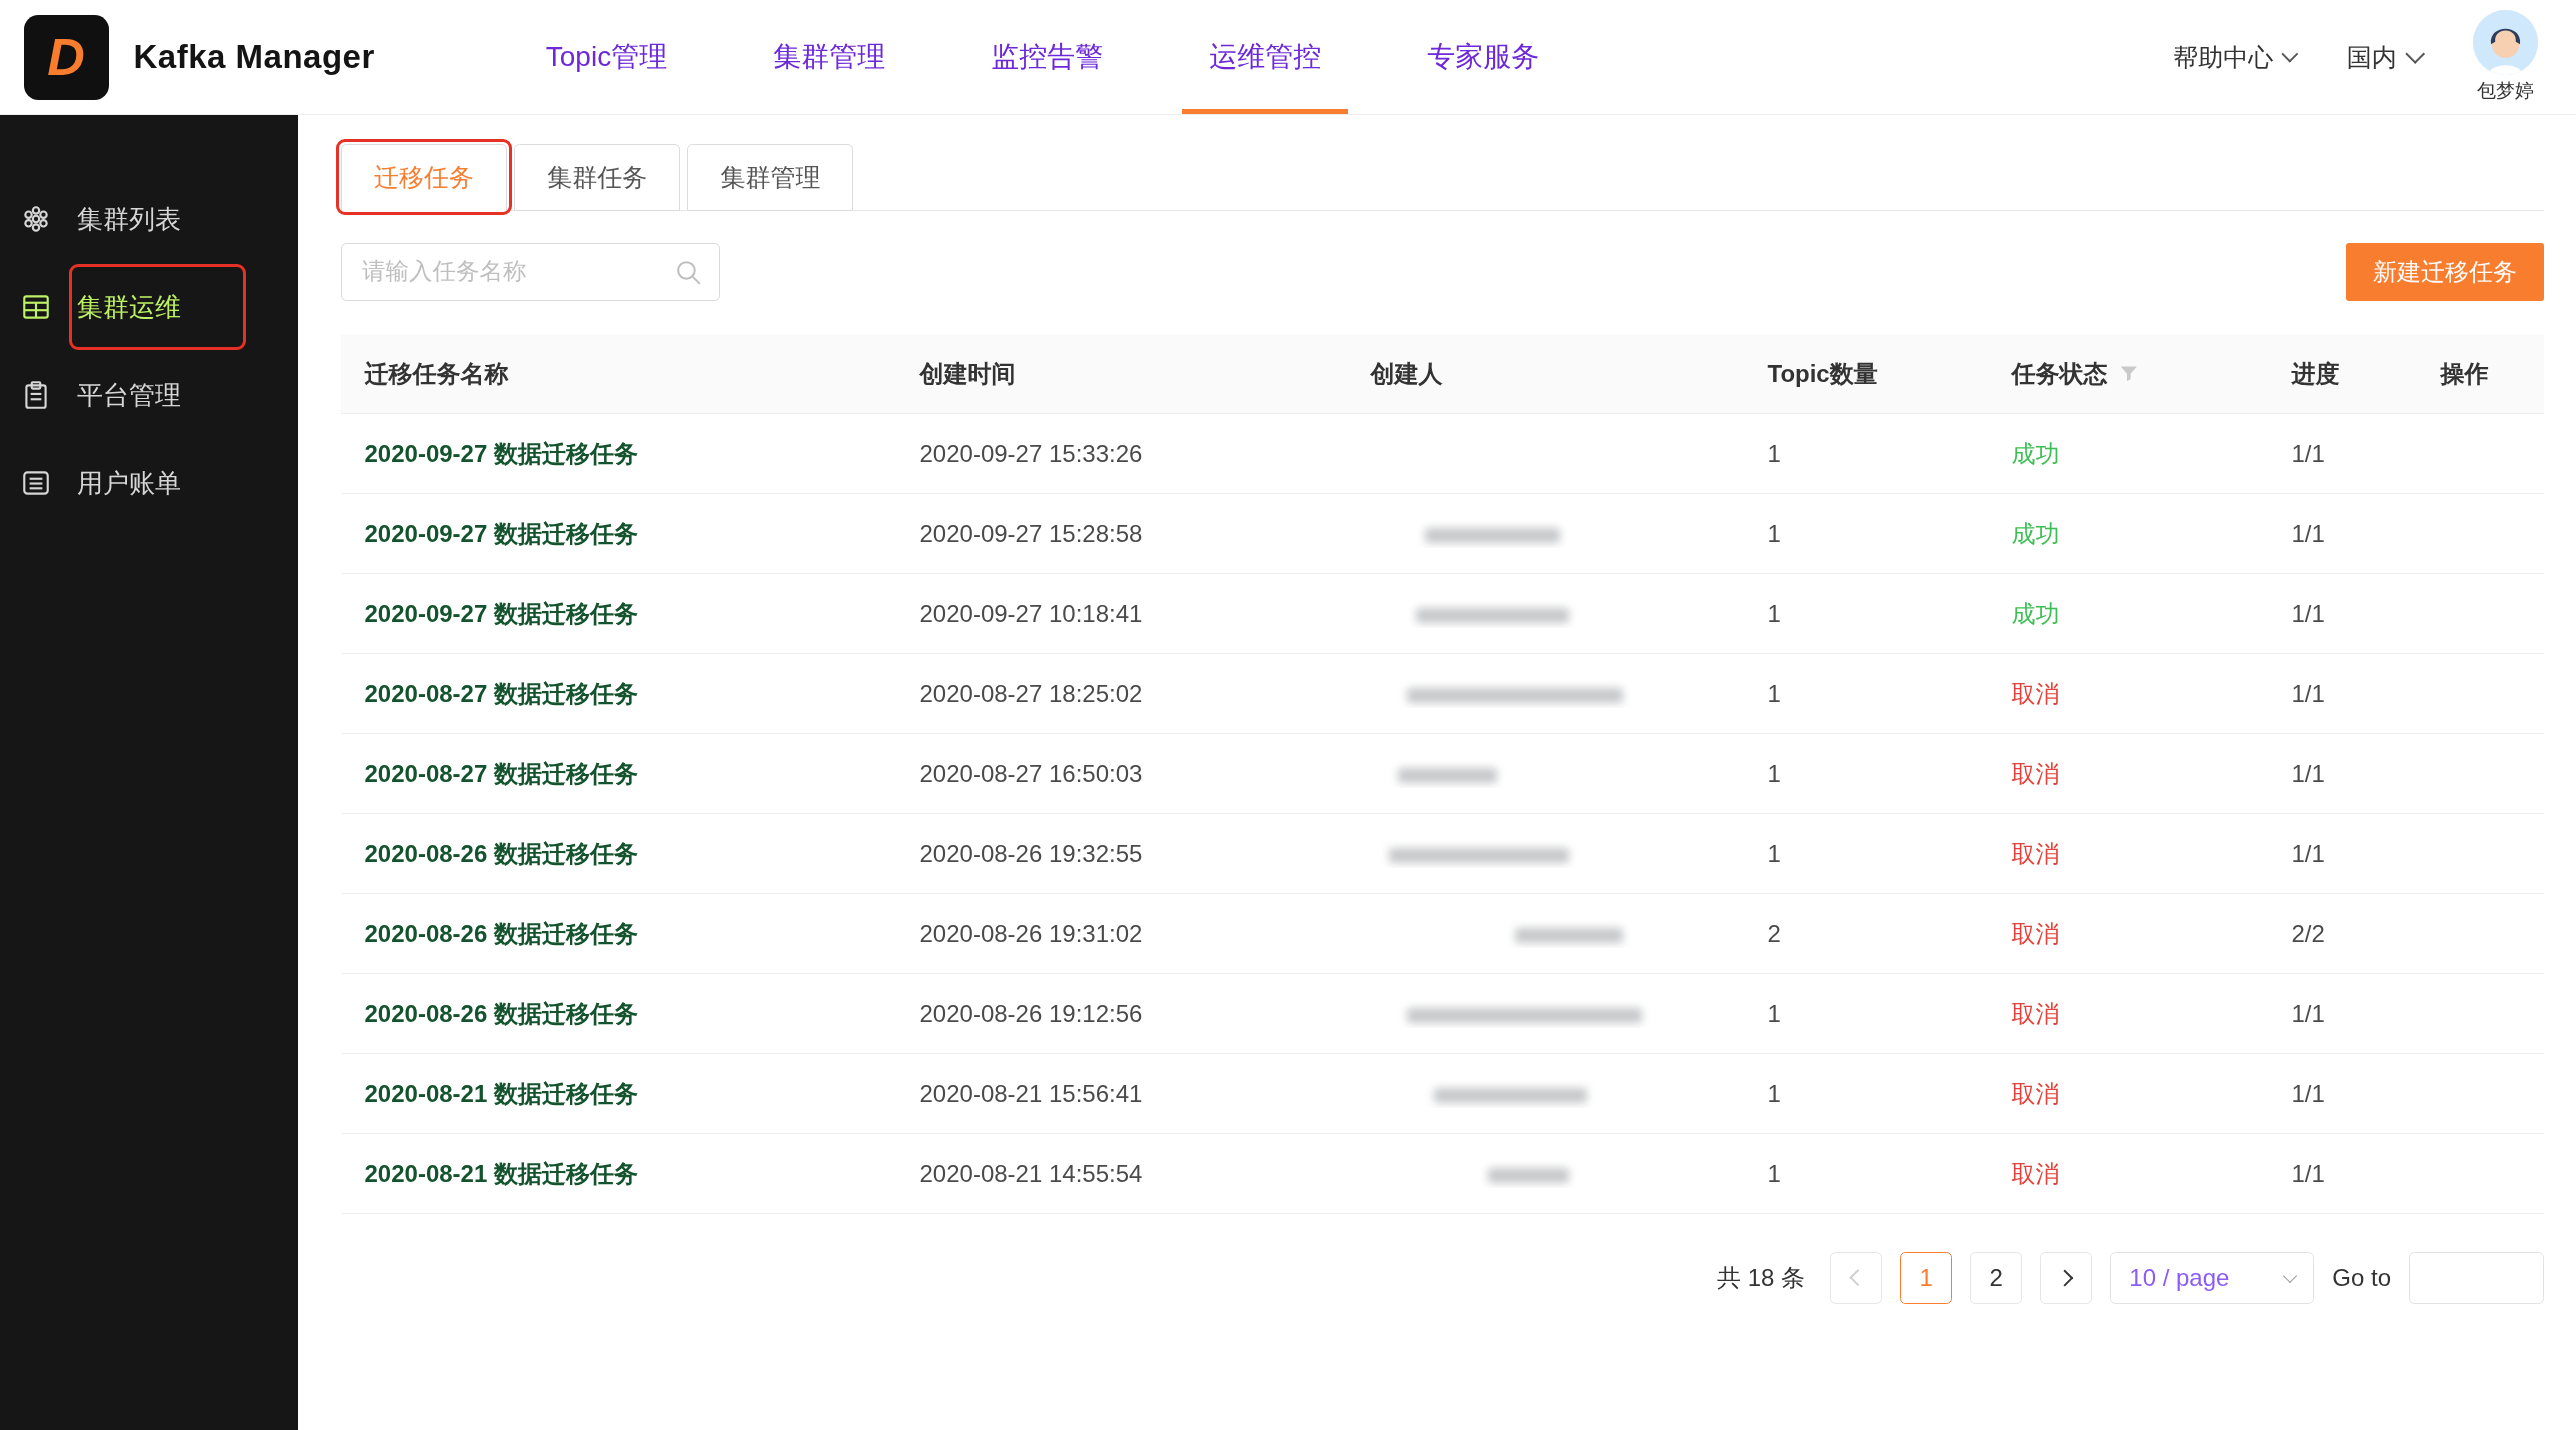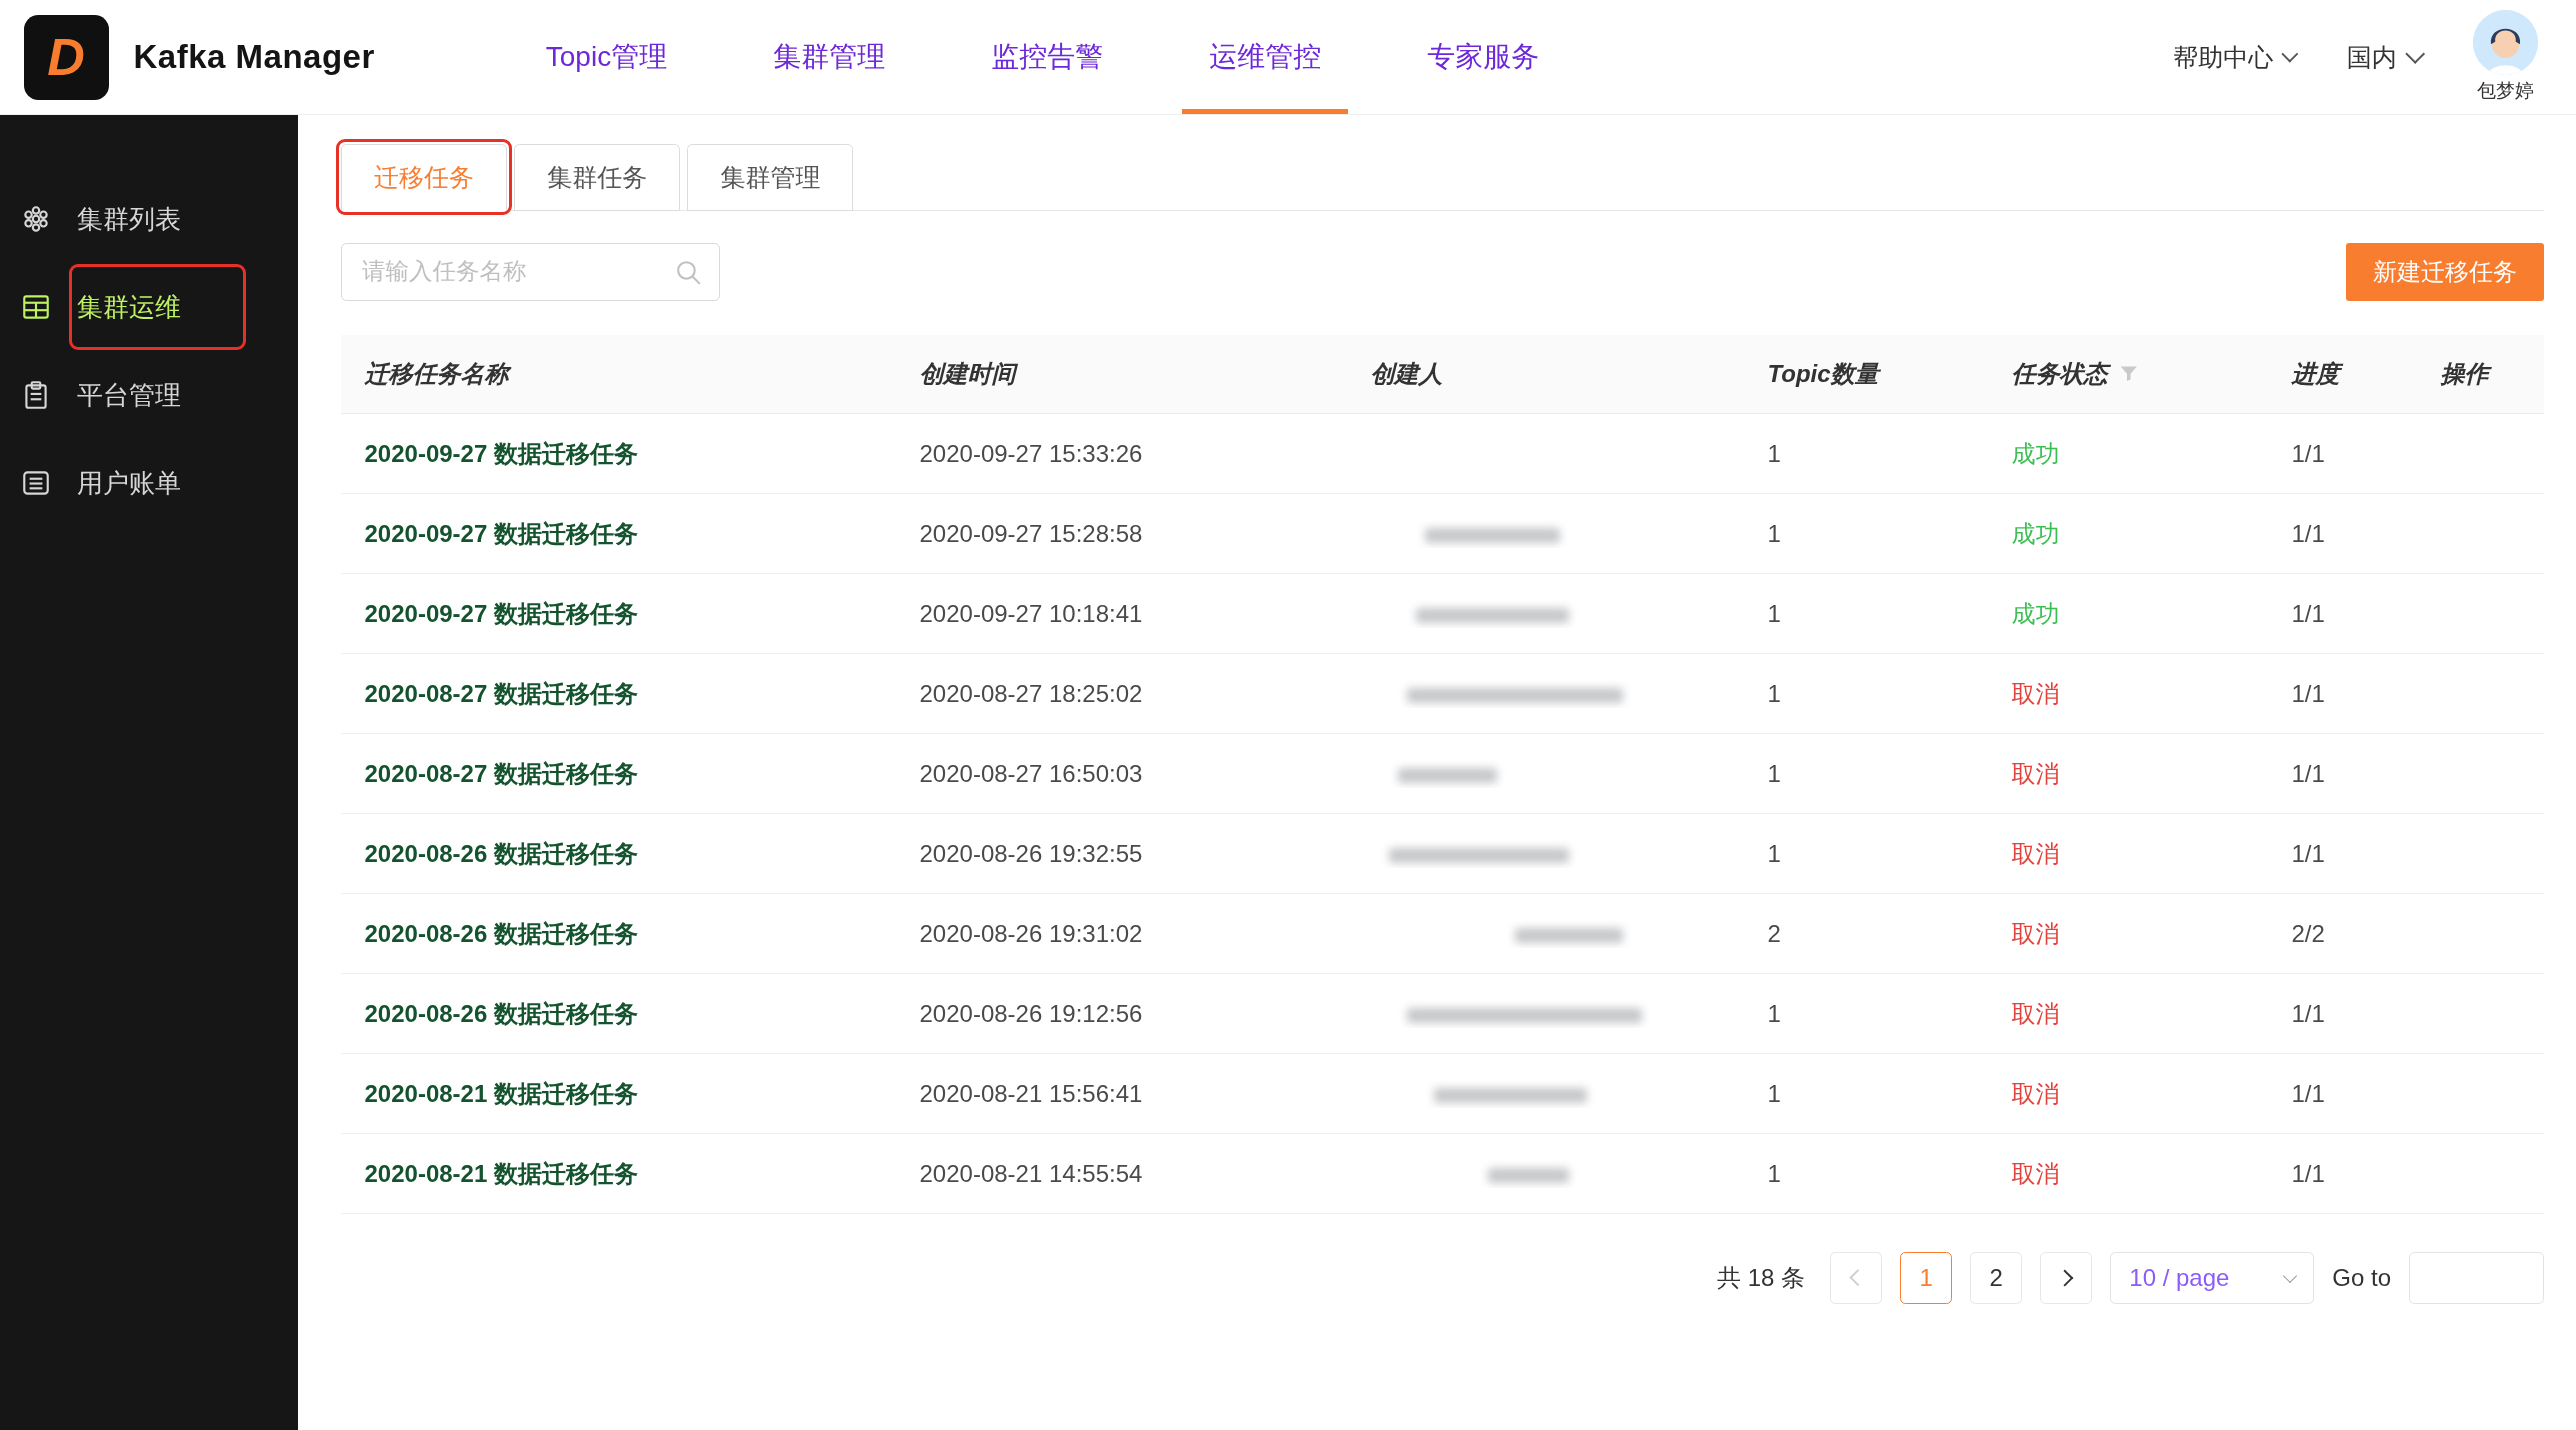--- a/index.html
+++ b/index.html
@@ -96,21 +96,21 @@
 
   .table { margin-top:34px; }
   .grid-cols {
     display:grid;
     grid-template-columns:555px 451px 397px 244px 280px 149px 128px;
   }
   .thead {
     background:#fafafa; height:79px; align-items:center;
     font-size:24px; color:#333; font-weight:600; border-bottom:0.9px solid #ececec;
   }
-  .th { padding-left:23.5px; display:flex; align-items:center; gap:10.8px;font-style:italic; }
+  .th { padding-left:23.5px; display:flex; align-items:center; gap:10.8px; }
   .trow {
     height:80px; align-items:center; border-bottom:0.9px solid #efefef;
     font-size:24px; color:#4a4a4a; background:#fff;
   }
   .td { padding-left:23.5px; overflow:hidden; white-space:nowrap; }
   .task-link { color:#14532d; cursor:pointer; text-decoration:none;font-weight:bold; }
   .status.success { color:#3DBE54; }
   .status.cancel { color:#E2433C; }
   .smudge {
     display:inline-block; height:15.3px; background:#8d9196; opacity:.5;

